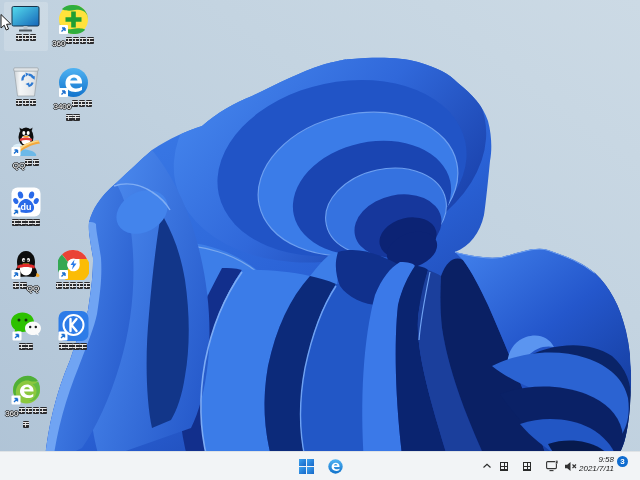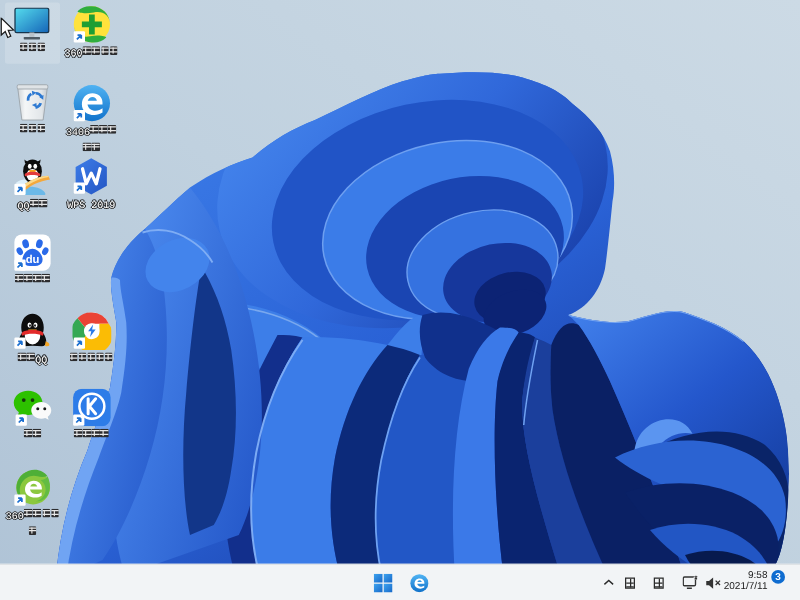--- a/index.html
+++ b/index.html
@@ -11,21 +11,21 @@
 .dicon .ic{display:block;margin:0 auto;position:relative;}
 .lbl{margin-top:2px;line-height:8.5px;white-space:nowrap;}
 .cj{display:inline-block;width:6.5px;height:7px;vertical-align:top;margin:0 0.3px;
  background:
   linear-gradient(#e8e8e8 0 0) 50% 20%/100% 1px no-repeat,
   linear-gradient(#e8e8e8 0 0) 50% 65%/100% 1px no-repeat,
   linear-gradient(#d8d8d8 0 0) 35% 50%/1px 70% no-repeat,
   #2c2c2e;
  border-radius:1px;}
 .lat{font-size:8px;color:#fff;letter-spacing:0px;
- text-shadow:1px 0 0 #222,-1px 0 0 #222,0 1px 0 #222,0 -1px 0 #222;font-family:Liberation Mono, monospace;}
+ text-shadow:1px 0 0 #222,-1px 0 0 #222,0 1px 0 #222,0 -1px 0 #222;}
 
 #taskbar{position:absolute;left:0;top:451px;width:640px;height:29px;
  background:#f2f4f6;border-top:1px solid #dfe3e6;box-sizing:border-box;}
 .tray-cj{position:absolute;top:10px;width:8px;height:9px;display:inline-block;
  background:
   linear-gradient(#2a2a2a 0 0) 50% 0/1px 100% no-repeat,
   linear-gradient(#2a2a2a 0 0) 0 45%/100% 1px no-repeat,
   linear-gradient(#2a2a2a 0 0) 0 100%/100% 1px no-repeat;
  border:1px solid #2a2a2a;box-sizing:border-box;}
 </style>
@@ -236,35 +236,20 @@
   <path d="M8.5,1.5 C10,3 12,3.5 15,3.5 C18,3.5 20,3 21.5,1.5 L21,4.5 L9,4.5 Z" fill="#0d0d0d"></path>
   <path d="M3,26 C9,19.5 19,15 27.5,14.5 L29,17.5 C21,18.5 12,22.5 6,29 Z" fill="#f4a83c"></path>
   <path d="M3,26 C9,19.5 19,15 27.5,14.5 L28,15.5 C20,16.5 11,21 5,27.5 Z" fill="#fbd98a"></path>
   <path d="M9.5,12.5 C12.8,11 17.2,11 20.5,12.5 C21.5,13.3 21.5,14.5 20.7,15 C17.3,13.6 12.7,13.6 9.3,15 C8.5,14.5 8.5,13.3 9.5,12.5 Z" fill="#e33b3b"></path>
   <rect x="0.5" y="21" width="9" height="9" rx="1" fill="#fff"></rect>
   <path d="M3,27.5 L6.5,24 M6.5,24 h-3 M6.5,24 v3" stroke="#1b6fd0" stroke-width="1.4" fill="none"></path>
  </svg>
  <div class="lbl"><span class="lat">QQ</span><span class="cj"></span><span class="cj"></span></div>
 </div>
 
-<div class="dicon" style="left:49px;top:126px;">
- <svg class="ic" width="30" height="30" viewBox="0 0 30 30">
-  <defs>
-          <linearGradient id="wps" x1="0" y1="0" x2="1" y2="1">
-   <stop offset="0" stop-color="#3e7de8"></stop>
-            <stop offset="1" stop-color="#2456c4"></stop>
-          </linearGradient>
-        </defs>
-  <path d="M15,0.5 L27.5,7.5 L27.5,22.5 L15,29.5 L2.5,22.5 L2.5,7.5 Z" fill="url(#wps)"></path>
-  <path d="M8,9 L11,21 L15,12.5 L19,21 L22,9" stroke="#fff" stroke-width="2.6" fill="none" stroke-linecap="round" stroke-linejoin="round"></path>
-  <rect x="1" y="20" width="9" height="9" rx="1" fill="#fff"></rect>
-  <path d="M3.5,26.5 L7,23 M7,23 h-3 M7,23 v3" stroke="#1b6fd0" stroke-width="1.4" fill="none"></path>
- </svg>
- <div class="lbl"><span class="lat">WPS 2019</span></div>
-</div>
 
 <div class="dicon" style="left:2px;top:187px;">
  <svg class="ic" width="30" height="30" viewBox="0 0 30 30">
   <rect x="0.5" y="0.5" width="29" height="29" rx="6" fill="#fff"></rect>
   <g fill="#2a6ae9">
    <ellipse cx="9.5" cy="8" rx="2.6" ry="3.6" transform="rotate(-15 9.5 8)"></ellipse>
    <ellipse cx="20.5" cy="8" rx="2.6" ry="3.6" transform="rotate(15 20.5 8)"></ellipse>
    <ellipse cx="4.8" cy="14" rx="2.3" ry="3.2" transform="rotate(-30 4.8 14)"></ellipse>
    <ellipse cx="25.2" cy="14" rx="2.3" ry="3.2" transform="rotate(30 25.2 14)"></ellipse>
    <path d="M15,12 C18,12 21,14.5 22.5,18 C24,21.5 22.5,25 19,25.5 C16.5,26 13.5,26 11,25.5 C7.5,25 6,21.5 7.5,18 C9,14.5 12,12 15,12 Z"></path>
@@ -389,16 +374,16 @@
   <rect x="0.6" y="1.6" width="9.8" height="7" rx="1" fill="none" stroke="#333" stroke-width="1.1"></rect>
   <path d="M3.5,10.6 h4" stroke="#333" stroke-width="1.1"></path>
   <circle cx="10.7" cy="2" r="1.8" fill="#f2f4f6"></circle>
   <path d="M10.7,0.6 v1.6 M10,0.8 v1 M11.4,0.8 v1" stroke="#333" stroke-width="0.8" fill="none"></path>
   <rect x="9.7" y="2" width="2" height="1.6" rx="0.5" fill="#333"></rect>
  </svg>
  <svg style="position:absolute;left:564px;top:9px;" width="14" height="11" viewBox="0 0 14 11">
   <path d="M1,3.8 h2.2 L6.5,1 V10 L3.2,7.2 H1 Z" fill="#333"></path>
   <path d="M8.5,3.5 L12,7 M12,3.5 L8.5,7" stroke="#333" stroke-width="1.1"></path>
  </svg>
- <div style="position:absolute;right:26px;top:3px;width:60px;text-align:right;font-size:8px;line-height:9px;color:#1a1a1a;">9:58<br>2021/7/11</div>
+ <div style="position:absolute;right:26px;top:3px;width:60px;text-align:right;font-size:8px;line-height:9px;color:#1a1a1a;font-style:italic;">9:58<br>2021/7/11</div>
  <div style="position:absolute;left:617px;top:4px;width:11px;height:11px;border-radius:50%;background:#0f6cd0;color:#fff;font-size:8px;line-height:11px;text-align:center;font-weight:bold;">3</div>
 </div>
 </div>
 
 </body></html>

